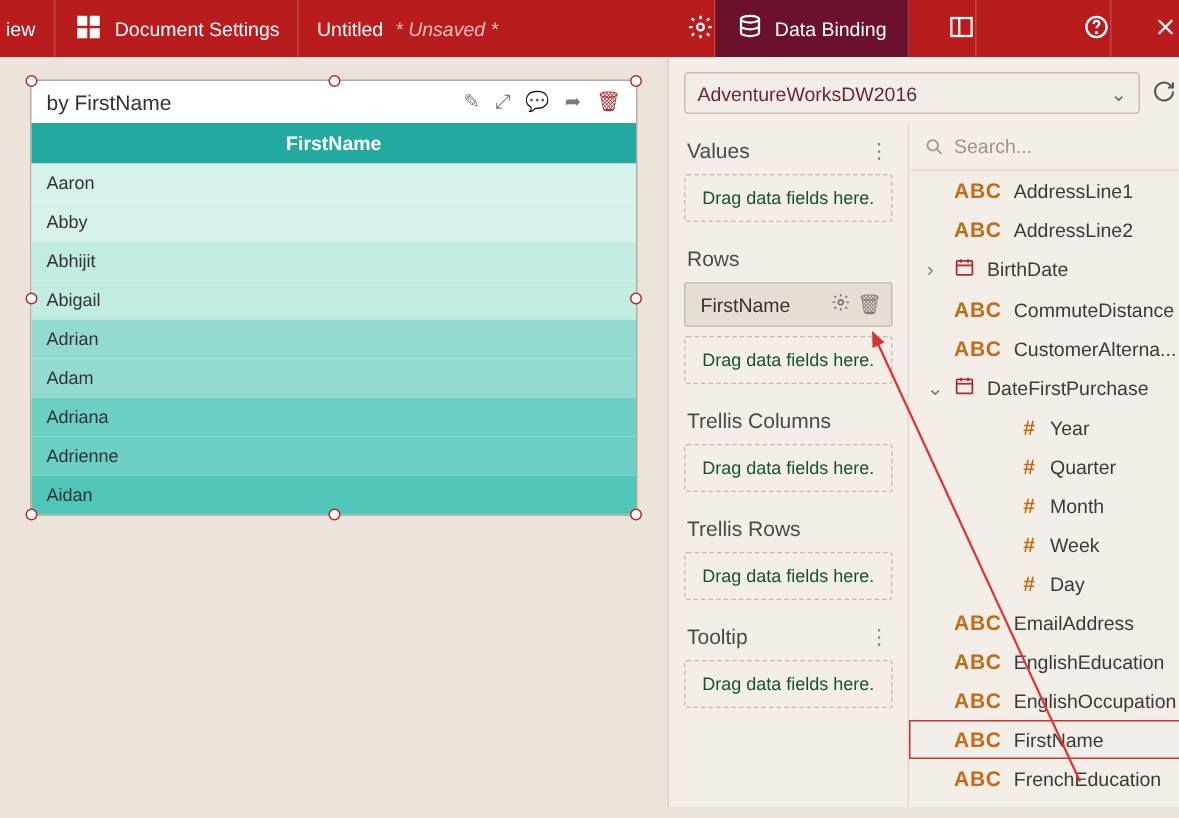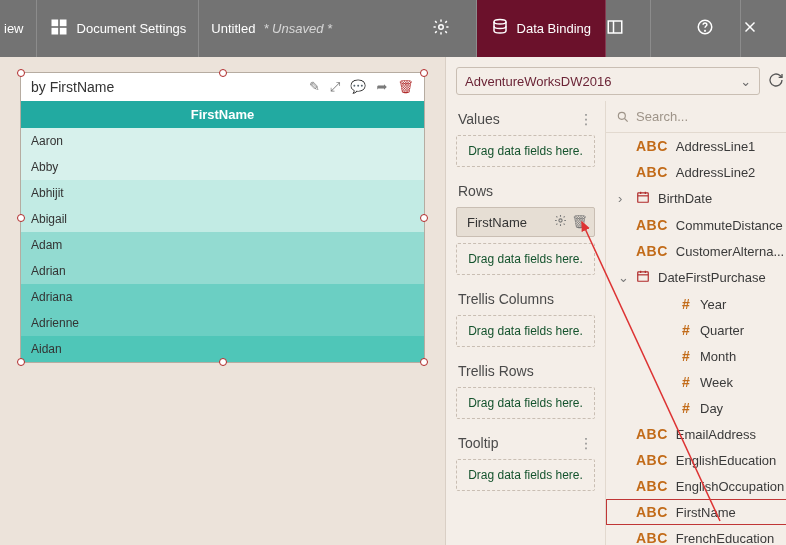--- a/index.html
+++ b/index.html
@@ -8,37 +8,37 @@
     background: #ece3da;
     width: 786px;
     height: 545px;
     overflow: hidden;
     font-size: 13px;
     color: #333;
   }
 
   
   .topbar {
-    background: #737373;
+    background: #b91c1c;
     color: #fff;
-    height: 57px;
+    height: 38px;
     display: flex;
     align-items: stretch;
   }
   .topbar .seg {
     display: flex;
     align-items: center;
     padding: 0 12px;
     border-right: 1px solid rgba(255,255,255,0.18);
     white-space: nowrap;
   }
   .topbar .iconbtn {
     display: flex;
     align-items: center;
-    justify-content: space-between;
+    justify-content: flex-end;
     width: 45px;
     border-right: 1px solid rgba(255,255,255,0.18);
   }
   .topbar .iconbtn.active { background: #6b112b; }
   .topbar .spacer { flex: 1; }
   .topbar .unsaved { color: rgba(255,255,255,0.7); font-style: italic; margin-left: 8px; }
   .topbar svg { width: 18px; height: 18px; }
   .topbar .homeicon svg { width: 20px; height: 20px; }
   .topbar .label { margin-left: 8px; }
 
@@ -283,22 +283,22 @@
           <span>➦</span>
           <span class="trash">🗑</span>
         </span>
       </div>
       <div class="viz-header">FirstName</div>
       <div id="viz-rows">
           <div class="viz-cell l0">Aaron</div>
           <div class="viz-cell l0">Abby</div>
           <div class="viz-cell l1">Abhijit</div>
           <div class="viz-cell l1">Abigail</div>
+          <div class="viz-cell l2">Adrian</div>
           <div class="viz-cell l2">Adam</div>
-          <div class="viz-cell l2">Adrian</div>
           <div class="viz-cell l3">Adriana</div>
           <div class="viz-cell l3">Adrienne</div>
           <div class="viz-cell l4">Aidan</div>
         </div>
 
       <span class="handle" style="left:-4px; top:-4px;"></span>
       <span class="handle" style="right:-4px; top:-4px;"></span>
       <span class="handle" style="left:-4px; bottom:-4px;"></span>
       <span class="handle" style="right:-4px; bottom:-4px;"></span>
       <span class="handle" style="left:calc(50% - 4px); top:-4px;"></span>

